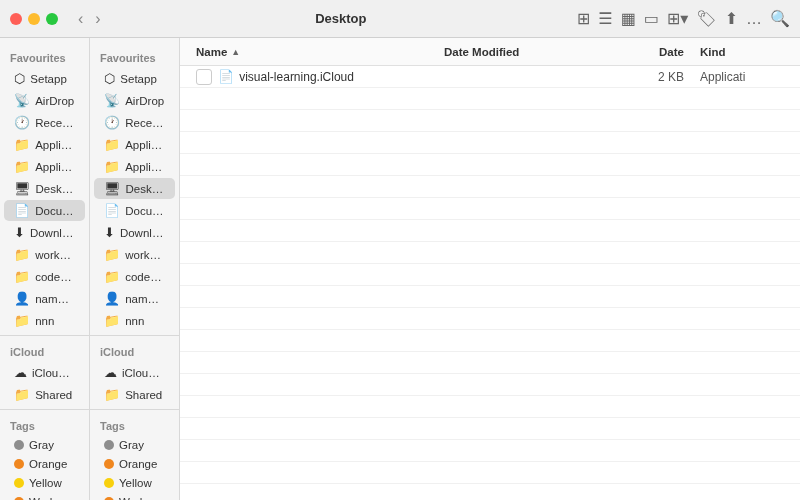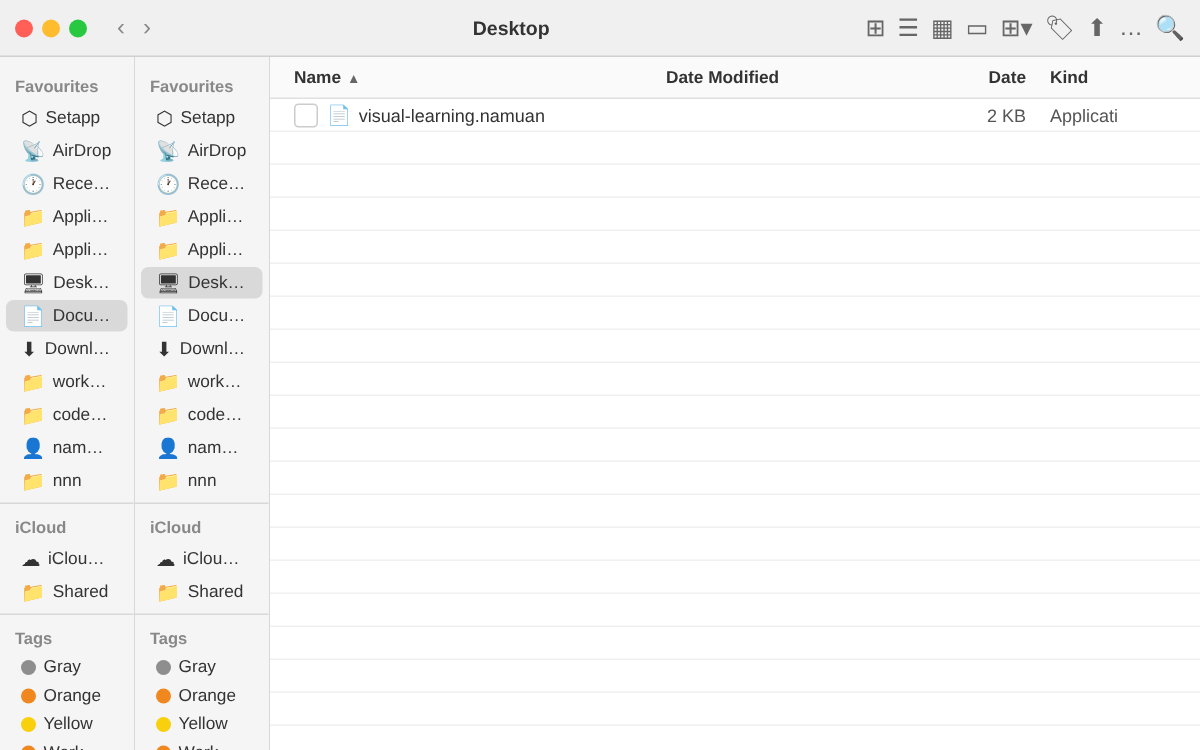--- a/index.html
+++ b/index.html
@@ -443,21 +443,21 @@
         <span class="sort-arrow">▲</span>
       </div>
       <div class="col-modified">Date Modified</div>
       <div class="col-size">Date</div>
       <div class="col-kind">Kind</div>
     </div>
     <div class="file-list" id="file-list">
     <div class="file-row">
           <span style="width: 16px; height: 16px; border: 1px solid rgb(204, 204, 204); border-radius: 3px; display: inline-block; margin-right: 6px; flex-shrink: 0;"></span>
           <span style="margin-right: 5px; font-size: 13px;">📄</span>
-          <span class="file-row-name">visual-learning.namuan</span>
+          <span class="file-row-name">visual-learning.iCloud</span>
           <span class="file-row-size">2 KB</span>
           <span class="file-row-kind">Applicati</span>
         </div>
         <div class="empty-row"></div>
         <div class="empty-row"></div>
         <div class="empty-row"></div>
         <div class="empty-row"></div>
         <div class="empty-row"></div>
         <div class="empty-row"></div>
         <div class="empty-row"></div>

